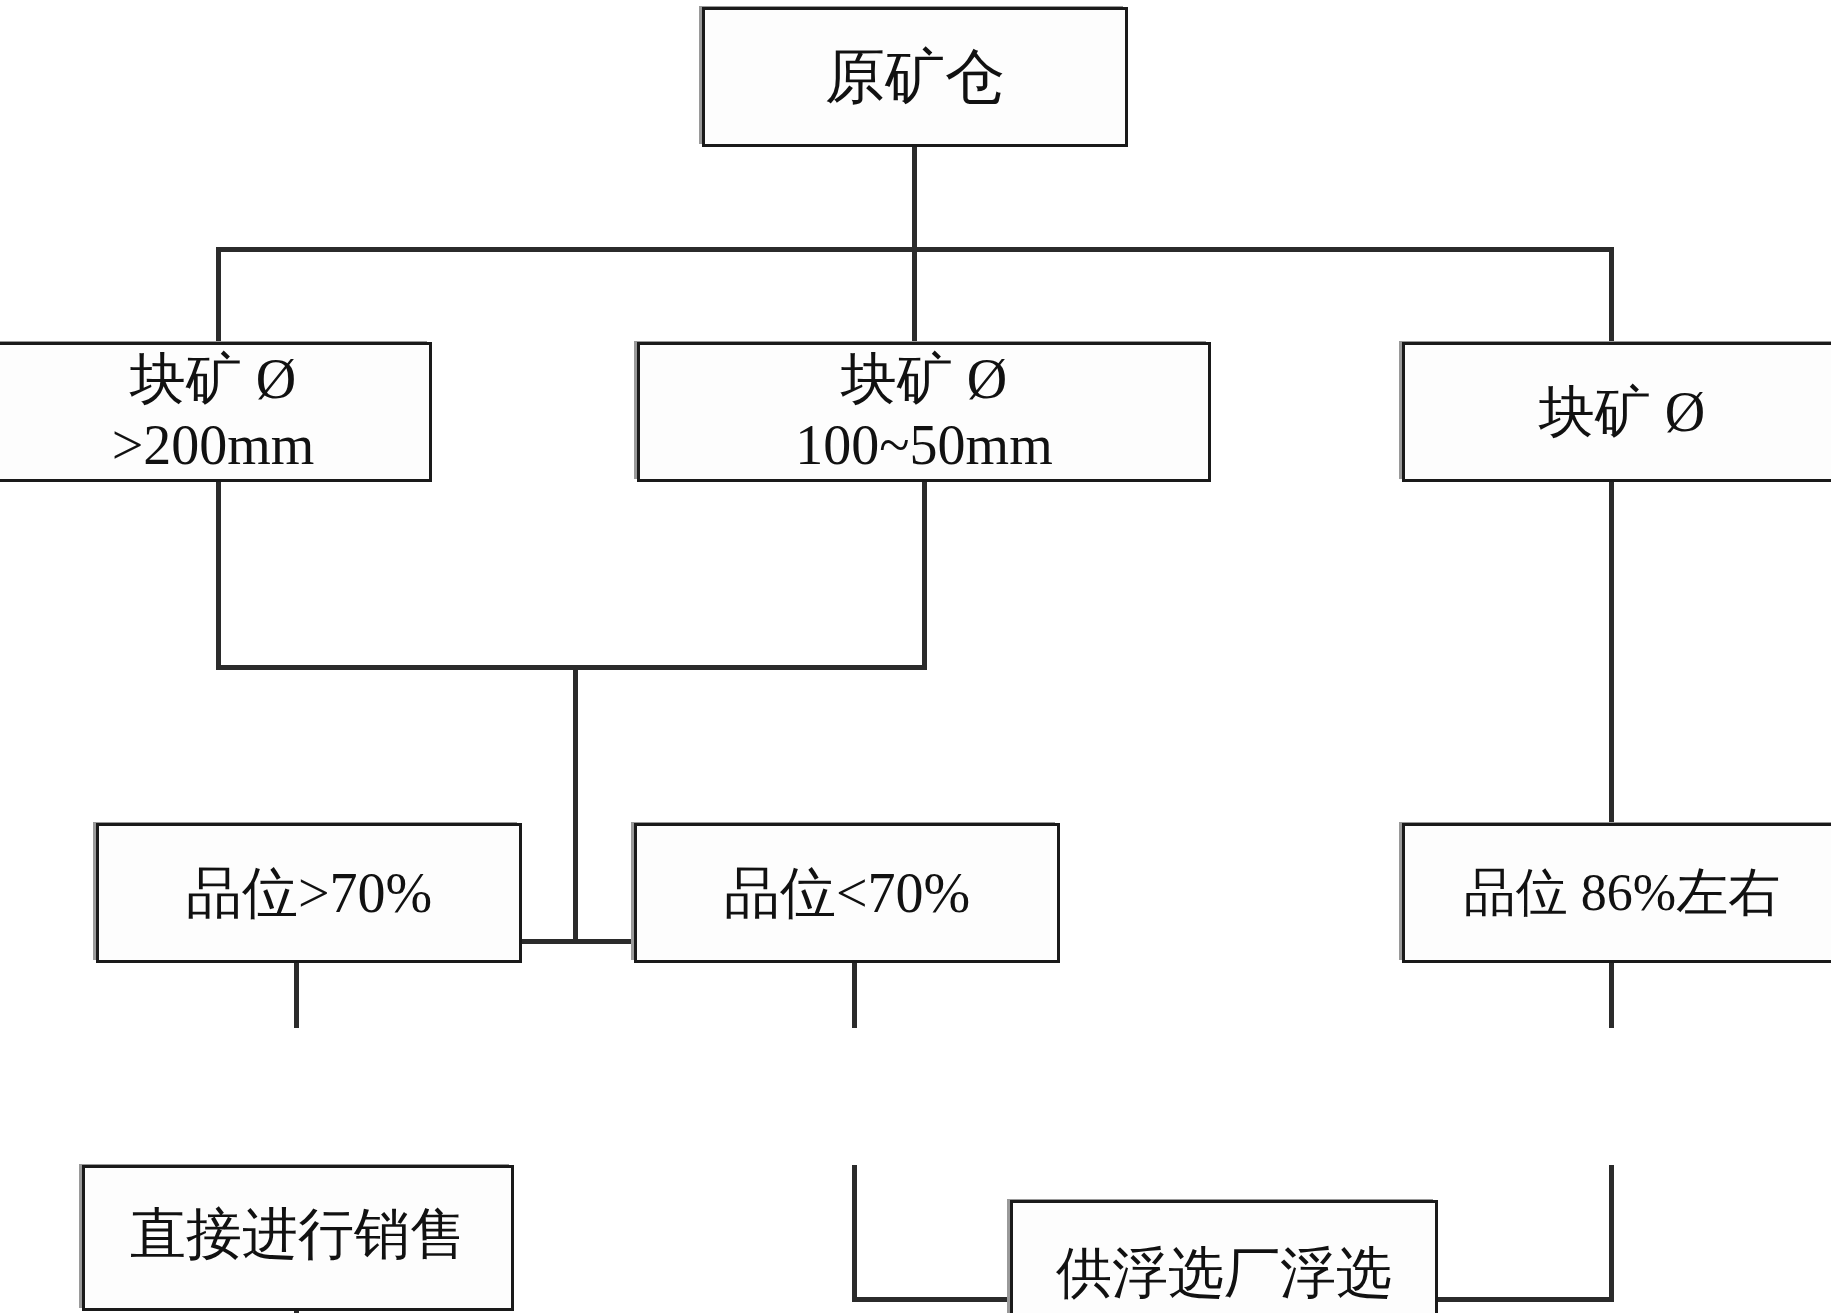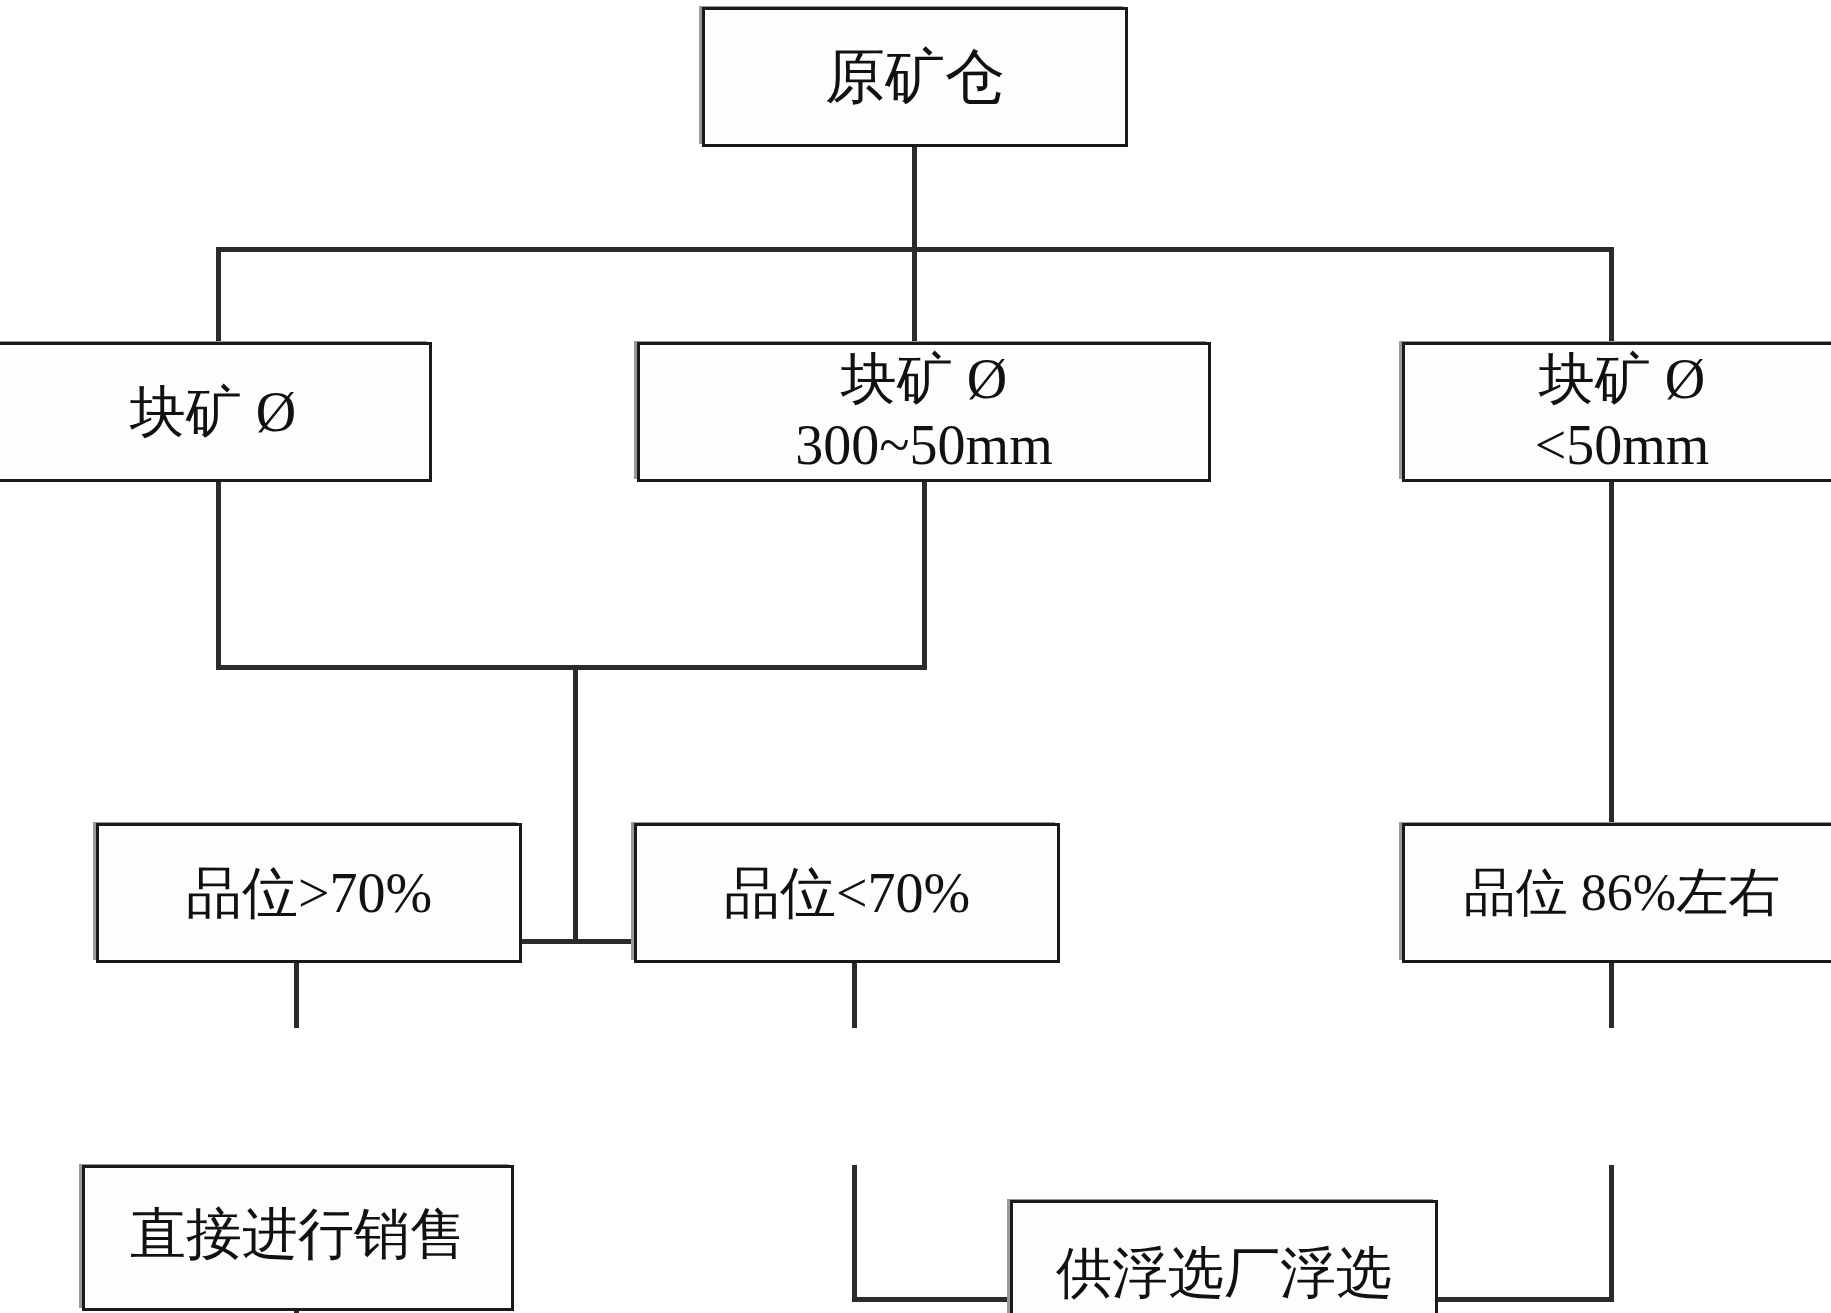--- a/index.html
+++ b/index.html
@@ -86,30 +86,30 @@
   <div class="edge h" style="left:852px; top:1297px; width:762px;"></div>
 
   <div class="edge v" style="left:1224px; top:1297px; height:65px;"></div>
 
   <div class="node" style="left:702px; top:7px; width:426px; height:140px;">
     <span class="ln t-60">原矿仓</span>
   </div>
 
   <div class="node" style="left:-6px; top:342px; width:438px; height:140px;">
     <span class="ln t-56">块矿 Ø</span>
+    <span class="ln t-56">&gt;200mm</span>
   </div>
 
   <div class="node" style="left:637px; top:342px; width:574px; height:140px;">
     <span class="ln t-56">块矿 Ø</span>
-    <span class="ln t-56">300~50mm</span>
+    <span class="ln t-56">100~50mm</span>
   </div>
 
   <div class="node" style="left:1402px; top:342px; width:440px; height:140px;">
     <span class="ln t-56">块矿 Ø</span>
-    <span class="ln t-56">&lt;50mm</span>
   </div>
 
   <div class="node" style="left:96px; top:823px; width:426px; height:140px;">
     <span class="ln t-56">品位&gt;70%</span>
   </div>
 
   <div class="node" style="left:634px; top:823px; width:426px; height:140px;">
     <span class="ln t-56">品位&lt;70%</span>
   </div>
 

